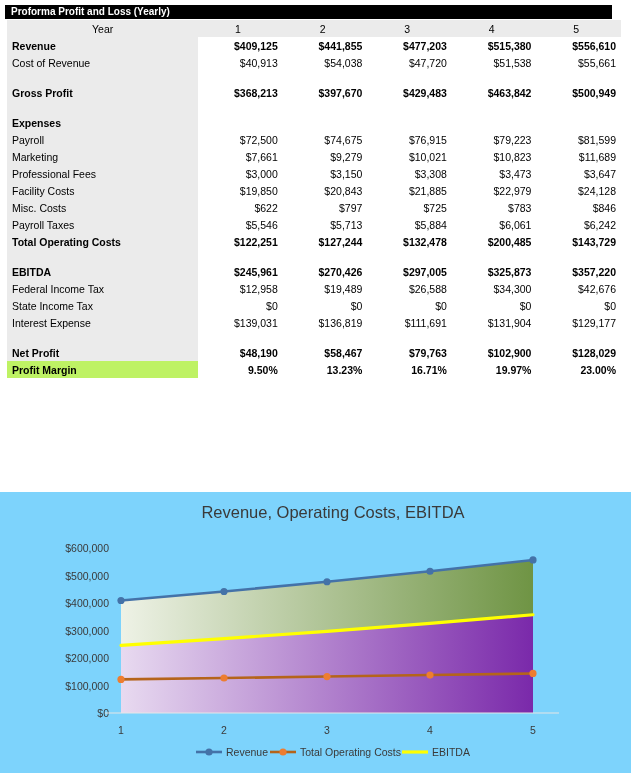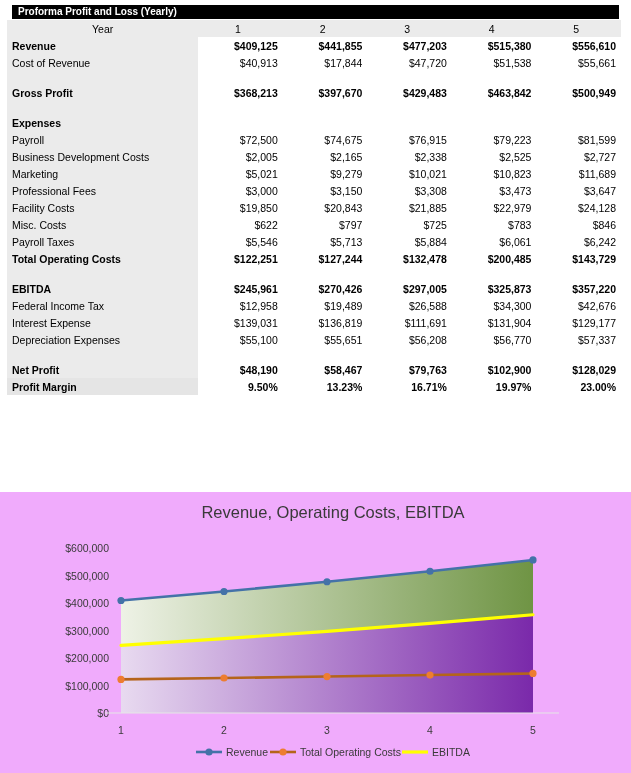--- a/index.html
+++ b/index.html
@@ -9,21 +9,21 @@
     background:#ffffff;
     font-family:"Liberation Sans","DejaVu Sans",sans-serif;
     overflow:hidden;
     -webkit-font-smoothing:antialiased;
   }
 
   
   #pl-sheet{position:absolute;left:0;top:0;width:631px;}
 
   .sheet-title{
-    position:absolute;left:12px;top:5px;width:607px;height:14px;
+    position:absolute;left:5px;top:5px;width:607px;height:14px;
     background:#000000;color:#ffffff;
     font-size:10px;font-weight:bold;line-height:14px;
     padding-left:6px;box-sizing:border-box;
     letter-spacing:0px;
   }
 
   table.pl{
     position:absolute;left:7px;top:20px;
     border-collapse:collapse;
     table-layout:fixed;
@@ -52,26 +52,26 @@
   tr.hdr td{background:#ebebeb;font-size:10.5px;}
   tr.hdr td.lbl{text-align:center;background:#ebebeb;}
   tr.hdr td.num{text-align:center;background:#ebebeb;}
 
   tr.bold td{font-weight:bold;}
   tr.spacer td{height:13px;}
   tr.spacer td.lbl{background:#ebebeb;}
   tr.spacer td.num{background:#ffffff;}
 
   
-  tr.tail td.lbl{background:#e5e5e5;}
+  tr.tail td.lbl{background:#bef264;}
 
   
   #chart{
     position:absolute;left:0;top:492px;width:631px;height:281px;
-    background:#f0abfc;
+    background:#7dd3fc;
   }
   #chart svg{display:block;}
   .ch-title{
     font-family:"Liberation Sans","DejaVu Sans",sans-serif;
     font-size:16.5px;fill:#3a3a3a;text-anchor:middle;
   }
   .ch-axis-lbl{
     font-family:"Liberation Sans","DejaVu Sans",sans-serif;
     font-size:10.5px;fill:#3a3a3a;
   }
@@ -109,21 +109,21 @@
           <td class="lbl">Revenue</td>
           <td class="num">$409,125</td>
           <td class="num">$441,855</td>
           <td class="num">$477,203</td>
           <td class="num">$515,380</td>
           <td class="num">$556,610</td>
         </tr>
         <tr class="table-row">
           <td class="lbl">Cost of Revenue</td>
           <td class="num">$40,913</td>
-          <td class="num">$17,844</td>
+          <td class="num">$54,038</td>
           <td class="num">$47,720</td>
           <td class="num">$51,538</td>
           <td class="num">$55,661</td>
         </tr>
         <tr class="spacer">
           <td class="lbl"></td>
           <td class="num"></td>
           <td class="num"></td>
           <td class="num"></td>
           <td class="num"></td>
@@ -155,30 +155,22 @@
         </tr>
         <tr class="table-row">
           <td class="lbl">Payroll</td>
           <td class="num">$72,500</td>
           <td class="num">$74,675</td>
           <td class="num">$76,915</td>
           <td class="num">$79,223</td>
           <td class="num">$81,599</td>
         </tr>
         <tr class="table-row">
-          <td class="lbl">Business Development Costs</td>
-          <td class="num">$2,005</td>
-          <td class="num">$2,165</td>
-          <td class="num">$2,338</td>
-          <td class="num">$2,525</td>
-          <td class="num">$2,727</td>
-        </tr>
-        <tr class="table-row">
           <td class="lbl">Marketing</td>
-          <td class="num">$5,021</td>
+          <td class="num">$7,661</td>
           <td class="num">$9,279</td>
           <td class="num">$10,021</td>
           <td class="num">$10,823</td>
           <td class="num">$11,689</td>
         </tr>
         <tr class="table-row">
           <td class="lbl">Professional Fees</td>
           <td class="num">$3,000</td>
           <td class="num">$3,150</td>
           <td class="num">$3,308</td>
@@ -235,34 +227,34 @@
         </tr>
         <tr class="table-row">
           <td class="lbl">Federal Income Tax</td>
           <td class="num">$12,958</td>
           <td class="num">$19,489</td>
           <td class="num">$26,588</td>
           <td class="num">$34,300</td>
           <td class="num">$42,676</td>
         </tr>
         <tr class="table-row">
+          <td class="lbl">State Income Tax</td>
+          <td class="num">$0</td>
+          <td class="num">$0</td>
+          <td class="num">$0</td>
+          <td class="num">$0</td>
+          <td class="num">$0</td>
+        </tr>
+        <tr class="table-row">
           <td class="lbl">Interest Expense</td>
           <td class="num">$139,031</td>
           <td class="num">$136,819</td>
           <td class="num">$111,691</td>
           <td class="num">$131,904</td>
           <td class="num">$129,177</td>
-        </tr>
-        <tr class="table-row">
-          <td class="lbl">Depreciation Expenses</td>
-          <td class="num">$55,100</td>
-          <td class="num">$55,651</td>
-          <td class="num">$56,208</td>
-          <td class="num">$56,770</td>
-          <td class="num">$57,337</td>
         </tr>
         <tr class="spacer">
           <td class="lbl"></td>
           <td class="num"></td>
           <td class="num"></td>
           <td class="num"></td>
           <td class="num"></td>
           <td class="num"></td>
         </tr>
         <tr class="table-row bold">

